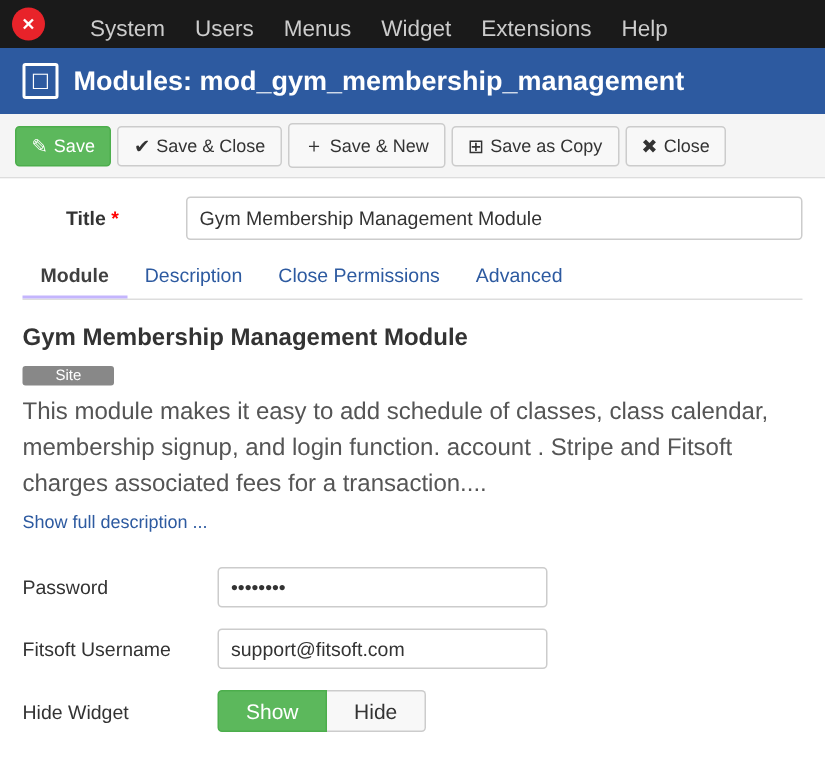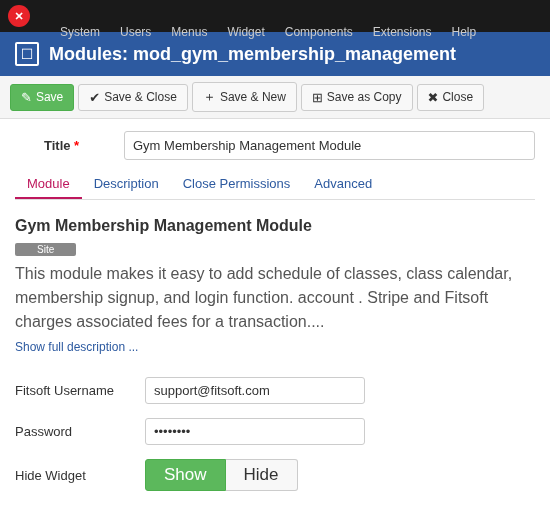--- a/index.html
+++ b/index.html
@@ -25,24 +25,24 @@
       display: flex; align-items: center; justify-content: center;
       color: white; font-weight: bold; font-size: 11px;
       margin-right: 8px;
     }
     .nav-links {
       display: flex;
       gap: 0;
     }
     .nav-link {
       color: #ccc;
-      padding: 16px 10px;
+      padding: 4px 10px;
       height: 32px;
       line-height: 32px;
-      font-size: 12px;
+      font-size: 15px;
       cursor: pointer;
     }
 
     
     .page-header {
       background: #2d5aa0;
       padding: 10px 15px;
       display: flex;
       align-items: center;
       gap: 10px;
@@ -131,23 +131,23 @@
     }
     .tab {
       padding: 6px 12px;
       color: #2d5aa0;
       cursor: pointer;
       font-size: 13px;
       border-bottom: 2px solid transparent;
       text-decoration: none;
     }
     .tab.active {
-      color: #be185d;
-      border-bottom: 2px solid #be185d;
-      font-weight: normal;
+      color: #404040;
+      border-bottom: 2px solid #c4b5fd;
+      font-weight: bold;
     }
 
     
     .module-section { padding: 5px 0; }
     .module-heading {
       font-size: 16px;
       font-weight: bold;
       color: #333;
       margin-bottom: 6px;
     }
@@ -198,21 +198,21 @@
 
     
     .toggle-group {
       display: flex;
       gap: 0;
     }
     .toggle-btn {
       padding: 5px 18px;
       border: 1px solid #ccc;
       cursor: pointer;
-      font-size: 17px;
+      font-size: 14px;
       background: #f8f8f8;
       color: #333;
     }
     .toggle-btn.active-show {
       background: #5cb85c;
       color: white;
       border-color: #4cae4c;
     }
     .toggle-btn:first-child { border-radius: 3px 0 0 3px; }
     .toggle-btn:last-child { border-radius: 0 3px 3px 0; border-left: none; }
@@ -222,21 +222,20 @@
 
 <nav class="navbar">
   <div class="navbar-brand">
     <div class="joomla-icon">✕</div>
   </div>
   <div class="nav-links">
     <span class="nav-link">System</span>
     <span class="nav-link">Users</span>
     <span class="nav-link">Menus</span>
     <span class="nav-link">Widget</span>
-    <span class="nav-link">Components</span>
     <span class="nav-link">Extensions</span>
     <span class="nav-link">Help</span>
   </div>
 </nav>
 
 <div class="page-header">
   <div class="header-icon">☐</div>
   <span class="page-title">Modules: mod_gym_membership_management</span>
 </div>
 
@@ -282,27 +281,27 @@
   <div class="module-section">
     <div class="module-heading">Gym Membership Management Module</div>
     <span class="site-badge">Site</span>
     <p class="module-desc">This module makes it easy to add schedule of classes, class calendar, membership signup, and login function. account . Stripe and Fitsoft charges associated fees for a transaction....</p>
     <a class="show-full">Show full description ...</a>
   </div>
 
   <div class="fields-section">
 
     <div class="field-row">
+      <label class="field-label">Password</label>
+      <input class="field-input" type="password" value="password" style="">
+    </div>
+
+    <div class="field-row">
       <label class="field-label">Fitsoft Username</label>
       <input class="field-input" type="text" value="support@fitsoft.com" style="">
-    </div>
-
-    <div class="field-row">
-      <label class="field-label">Password</label>
-      <input class="field-input" type="password" value="password" style="">
     </div>
 
     <div class="field-row">
       <label class="field-label">Hide Widget</label>
       <div class="toggle-group">
         <button class="toggle-btn active-show">Show</button>
         <button class="toggle-btn">Hide</button>
       </div>
     </div>
   </div>

